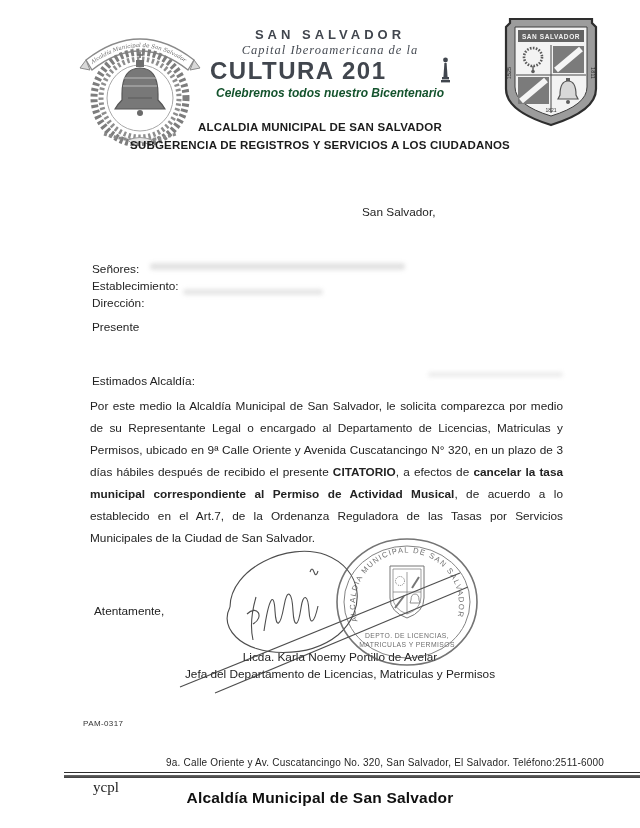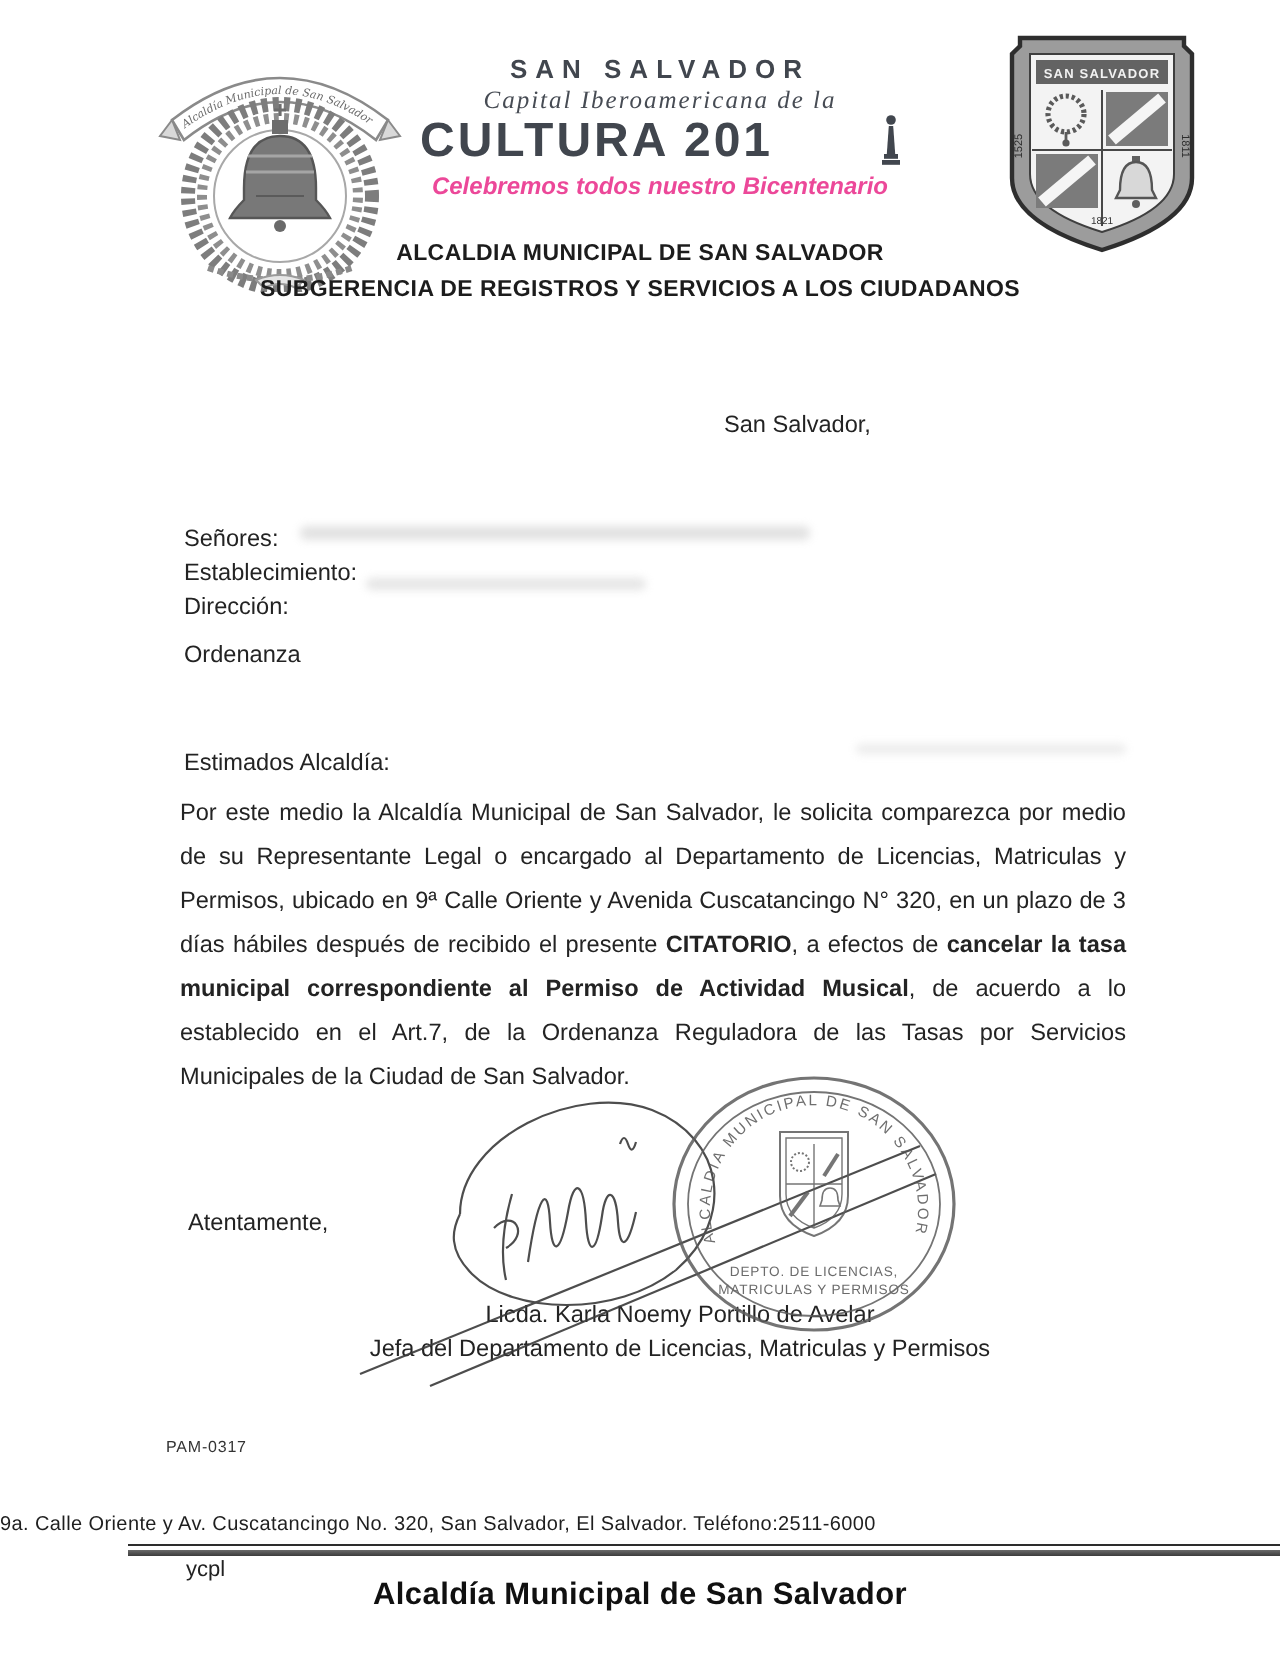--- a/index.html
+++ b/index.html
@@ -17,21 +17,21 @@
   
   .seal-left   { left: 74px;  top: 10px;  width: 132px; height: 136px; }
   .shield-right{ left: 504px; top: 15px;  width: 94px;  height: 114px; }
 
   .center-logo { left: 210px; top: 27px; width: 240px; text-align: center; color: #41464e; }
   .cl1 { font-size: 13px; font-weight: bold; letter-spacing: 4px; }
   .cl2 { font-family: Liberation Serif, serif; font-style: italic; font-size: 12.5px;
          letter-spacing: 1px; margin-top: 1px; color: #474c54; }
   .cl3 { font-size: 24px; font-weight: bold; letter-spacing: 1.5px; line-height: 24px;
          display: flex; align-items: flex-end; justify-content: space-between; gap: 1px; margin-top: -1px; }
-  .cl4 { font-size: 12px; font-weight: bold; font-style: italic; margin-top: 3px; color: #ec4899; }
+  .cl4 { font-size: 12px; font-weight: bold; font-style: italic; margin-top: 3px; color: #14532d; }
 
   
   .gov-header { left: 0; top: 119px; width: 640px; text-align: center;
                 font-weight: bold; font-size: 11.5px; line-height: 17.5px;
                 letter-spacing: .2px; color: #1c1c1c; }
 
   
   .dateline   { left: 362px; top: 205px; font-size: 11.8px; }
   .addressee  { left: 92px;  top: 261px; font-size: 11.8px; line-height: 17px; }
   .presente   { margin-top: 7px; }
@@ -46,28 +46,28 @@
   .smudge.s1 { left: 150px; top: 263px; width: 255px; height: 7px; opacity: .45; }
   .smudge.s2 { left: 183px; top: 289px; width: 140px; height: 6px; opacity: .40; }
   .smudge.s3 { left: 428px; top: 372px; width: 135px; height: 5px; opacity: .30; }
 
   
   .signature { left: 160px; top: 535px; width: 340px; height: 165px; z-index: 2; }
   .stamp     { left: 332px; top: 536px; width: 150px; height: 134px; z-index: 3; opacity: .85; }
 
   
   .form-code { left: 83px; top: 719px; font-size: 8px; letter-spacing: .4px; color: #333; text-align: right; }
-  .footer-address { left: 0; top: 757px; width: 604px; text-align: left;
+  .footer-address { left: 0; top: 757px; width: 604px; text-align: right;
                     font-size: 10px; letter-spacing: .2px; color: #1f1f1f; }
   .footer-rule { left: 64px; top: 772px; width: 576px; height: 7px;
                  border-top: 1.5px solid #2d2d2d; }
   .footer-rule .band { margin-top: 1.5px; height: 3.5px;
                  background: linear-gradient(#6a6a6a, #3c3c3c); }
-  .initials { left: 93px; top: 779px; font-family: Liberation Sans, sans-serif;
-              font-size: 11px; color: #222; }
+  .initials { left: 93px; top: 779px; font-family: Liberation Serif, serif;
+              font-size: 15px; color: #222; }
   .org-name { left: 0; top: 789px; width: 640px; text-align: center;
               font-size: 15.5px; font-weight: bold; color: #101010; letter-spacing: .2px; }
 
   b { font-weight: bold; }
   svg text { font-family: "Liberation Sans", sans-serif; }
   .script-text { font-family: "DejaVu Serif", serif; font-style: italic; }
 </style>
 </head>
 <body>
 
@@ -159,21 +159,21 @@
   <div class="abs dateline">San Salvador,</div>
 
   <div class="abs smudge s1"></div>
   <div class="abs smudge s2"></div>
   <div class="abs smudge s3"></div>
 
   <div class="abs addressee">
     <div>Señores:</div>
     <div>Establecimiento:</div>
     <div>Dirección:</div>
-    <div class="presente">Ordenanza</div>
+    <div class="presente">Presente</div>
   </div>
 
   <div class="abs salutation">Estimados Alcaldía:</div>
 
   <div class="abs bodytext"><span>Por este medio la Alcaldía Municipal de San Salvador, le solicita comparezca por medio de su Representante Legal o encargado al Departamento de Licencias, Matriculas y Permisos, ubicado en 9ª Calle Oriente y Avenida Cuscatancingo N° 320, en un plazo de 3 días hábiles después de recibido el presente </span><b>CITATORIO</b><span>, a efectos de </span><b>cancelar la tasa municipal correspondiente al Permiso de Actividad Musical</b><span>, de acuerdo a lo establecido en el Art.7, de la Ordenanza Reguladora de las Tasas por Servicios Municipales de la Ciudad de San Salvador.</span></div>
 
   <div class="abs closing">Atentamente,</div>
 
   <svg class="abs signature" viewBox="0 0 340 165">
     <g fill="none" stroke="#3a3a3a" stroke-width="1.1" opacity="0.9">

